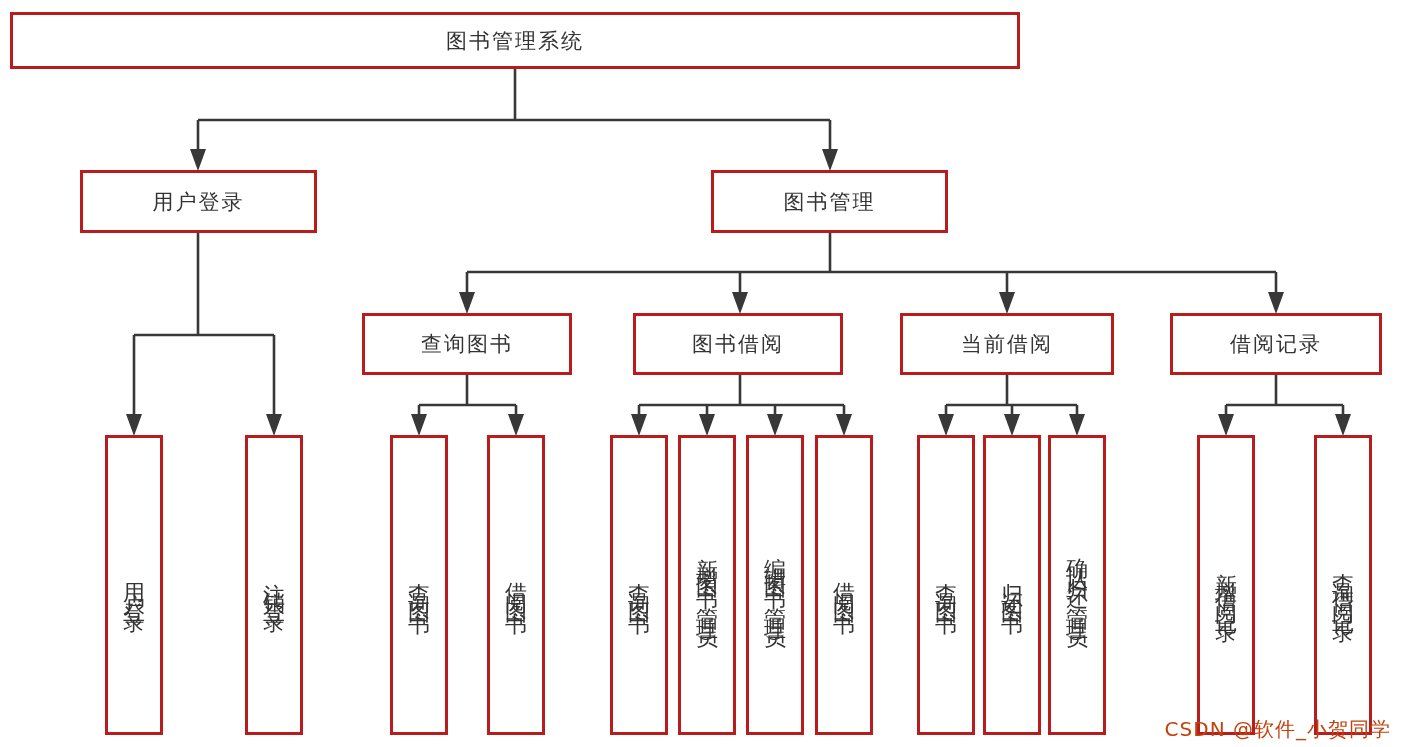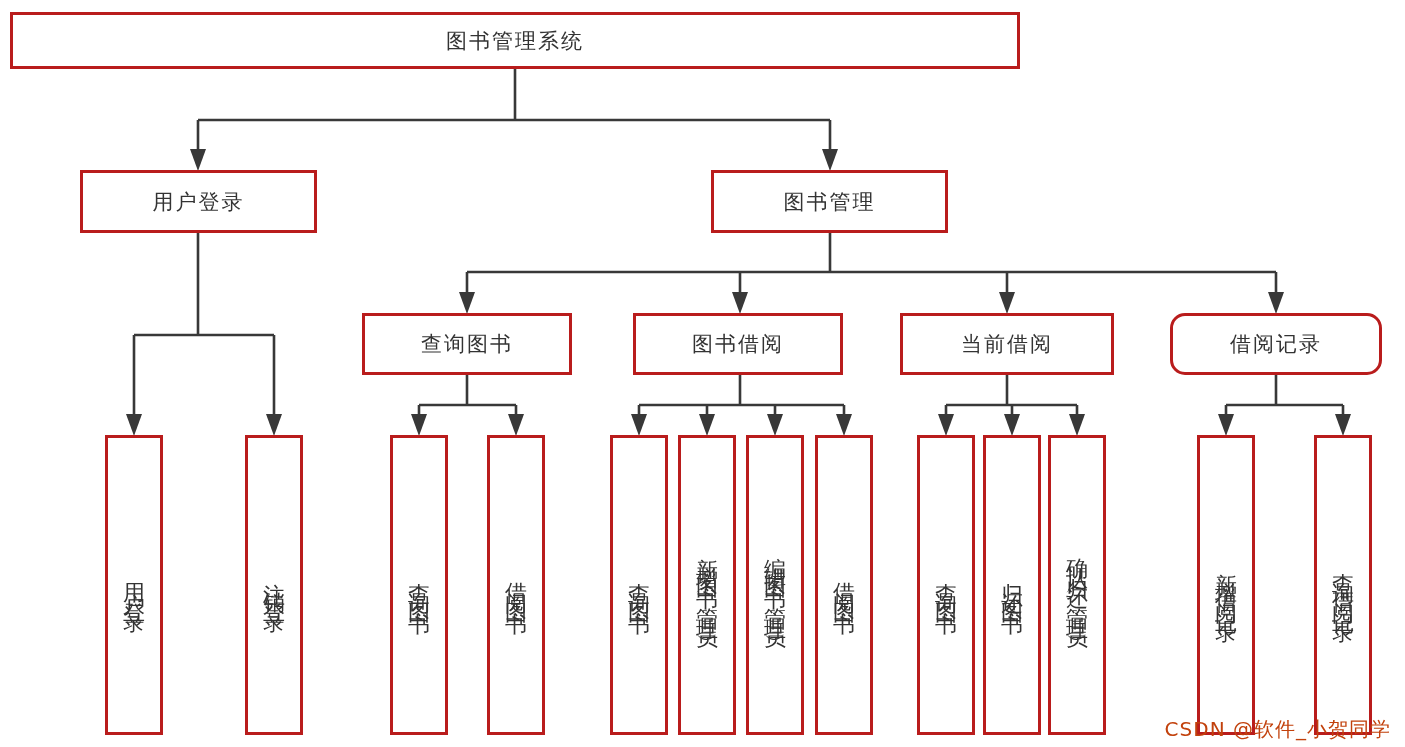--- a/index.html
+++ b/index.html
@@ -111,21 +111,21 @@
 
   <div class="node hbox" style="left:362px; top:313px; width:210px; height:62px;">
     <span>查询图书</span>
   </div>
   <div class="node hbox" style="left:633px; top:313px; width:210px; height:62px;">
     <span>图书借阅</span>
   </div>
   <div class="node hbox" style="left:900px; top:313px; width:214px; height:62px;">
     <span>当前借阅</span>
   </div>
-  <div class="node hbox" style="left:1170px; top:313px; width:212px; height:62px;border-radius:15px;">
+  <div class="node hbox" style="left:1170px; top:313px; width:212px; height:62px;">
     <span>借阅记录</span>
   </div>
 
   <div class="node leaf" style="left:105px; top:435px; width:58px; height:300px;">
     <span>用户登录</span>
   </div>
   <div class="node leaf" style="left:245px; top:435px; width:58px; height:300px;">
     <span>注销登录</span>
   </div>
 

